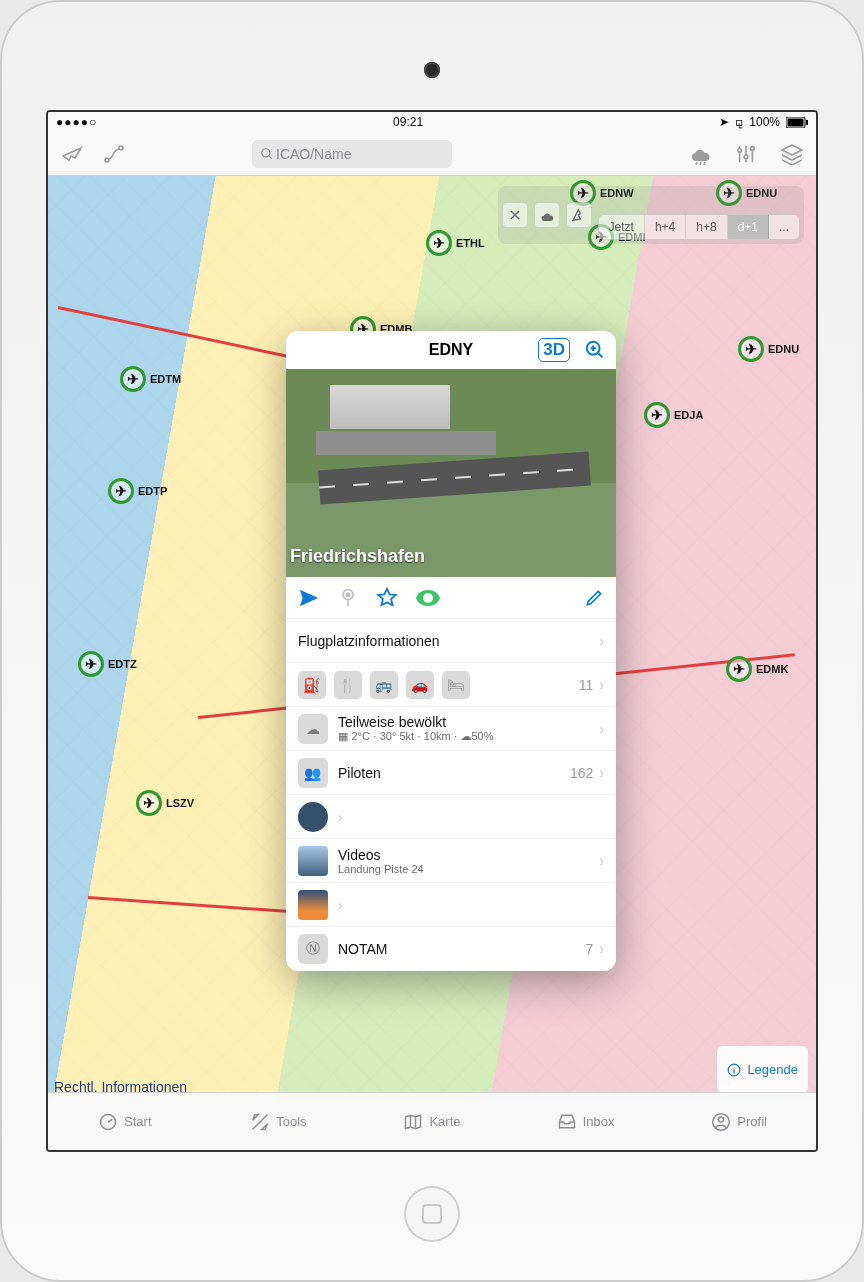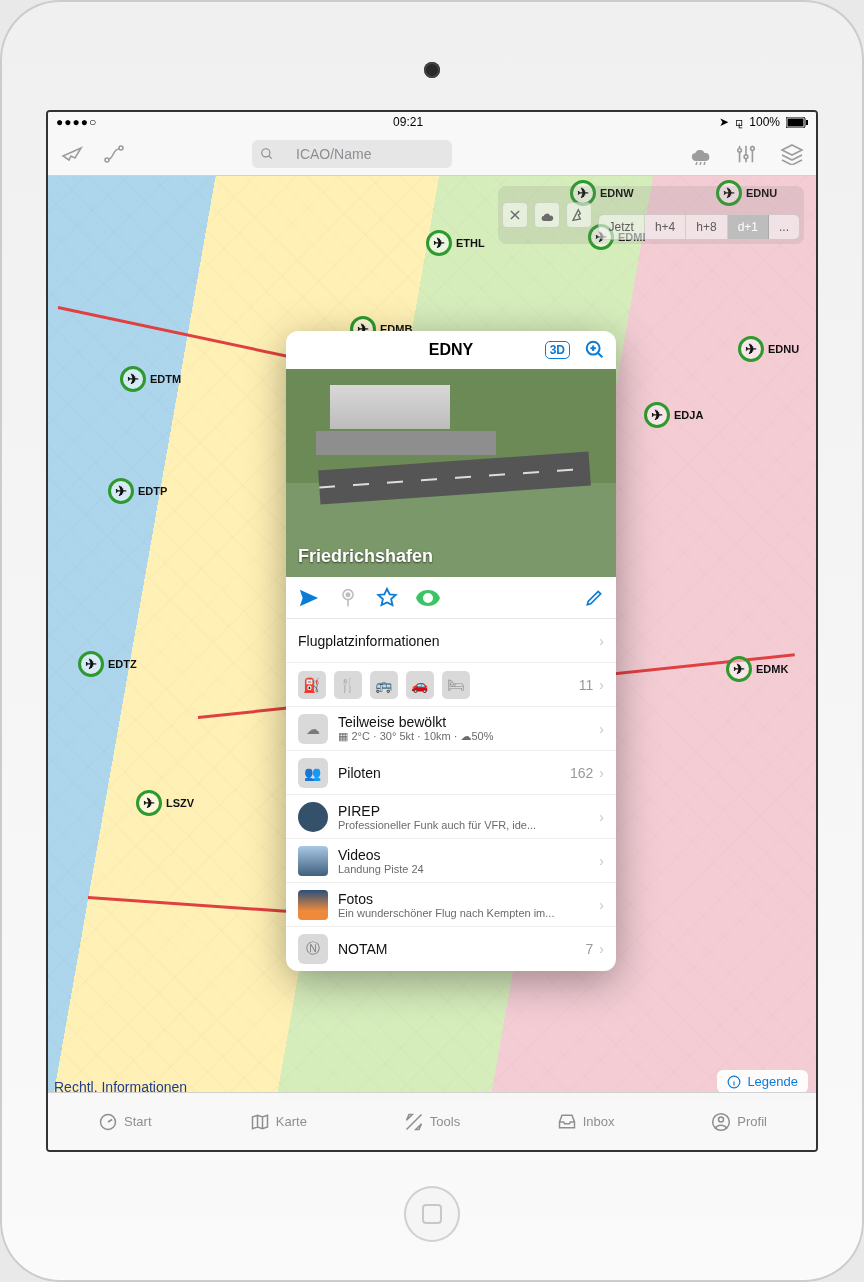--- a/index.html
+++ b/index.html
@@ -19,39 +19,39 @@
 
   
   .status-bar { height:20px; background:rgba(248,248,248,0.97); display:flex; align-items:center; font-size:12px; padding:0 8px; justify-content:space-between; color:#000;}
   .status-left, .status-right { display:flex; align-items:center; gap:6px;}
   .dots { letter-spacing:1px;}
 
   
   .top-toolbar { height:44px; background:rgba(248,248,248,0.97); border-bottom:1px solid #d0d0d0; display:flex; align-items:center; padding:0 10px; gap:14px;}
   .tb-icon { color:#a0a0a0; display:flex; align-items:center; justify-content:center; width:28px; height:28px;}
   .search-wrap { flex:0 0 auto; margin-left:auto; margin-right:auto;}
-  .search { width:200px; height:28px; background:#e6e6e7; border-radius:6px; display:flex; align-items:center; gap:22px; padding:0 8px; color:#8e8e93; font-size:14px;}
+  .search { width:200px; height:28px; background:#e6e6e7; border-radius:6px; display:flex; align-items:center; gap:2px; padding:0 8px; color:#8e8e93; font-size:14px;}
   .tb-right { margin-left:auto; display:flex; gap:18px;}
 
   
   .map { position:absolute; top:64px; bottom:49px; left:0; right:0; overflow:hidden; }
   .map-bg {
     position:absolute; inset:0;
     background:
       linear-gradient(100deg, rgba(145,200,230,.75) 0 18%, rgba(255,235,150,.7) 18% 42%, rgba(200,230,165,.75) 42% 65%, rgba(240,190,200,.78) 65% 100%),
       repeating-linear-gradient(45deg, rgba(0,0,0,.04) 0 2px, transparent 2px 22px),
       repeating-linear-gradient(-45deg, rgba(0,0,0,.04) 0 2px, transparent 2px 30px);
   }
   .map-red-line { position:absolute; height:3px; background:#e04040; transform-origin:left center;}
   .airport { position:absolute; display:flex; align-items:center; gap:4px; font-size:11px; font-weight:700; color:#111;}
   .airport .ring { width:26px; height:26px; border-radius:50%; border:3px solid #2e9a2e; display:flex; align-items:center; justify-content:center; background:rgba(255,255,255,.5);}
   .airport.vfr .ring{ border-color:#2e9a2e;}
   .airport .plane{ font-size:14px;}
 
-  .legend { position:absolute; right:8px; bottom:8px; background:rgba(255,255,255,.92); border-radius:6px; padding:4px 10px; font-size:13px; color:#0b7bd6; display:flex; gap:6px; align-items:center;}
+  .legend { position:absolute; right:8px; bottom:8px; background:rgba(255,255,255,.92); border-radius:6px; padding:16px 10px; font-size:13px; color:#0b7bd6; display:flex; gap:6px; align-items:center;}
   .rechtl { position:absolute; left:6px; bottom:6px; color:#1e3d8f; font-size:14px;}
 
   
   .time-ctrl { position:absolute; top:10px; right:12px; background:rgba(120,120,120,.15); border-radius:8px; padding:4px; display:flex; gap:6px; align-items:center;}
   .time-ctrl .grp { display:flex; background:rgba(255,255,255,.55); border-radius:6px; overflow:hidden; border:1px solid rgba(0,0,0,.12);margin-top:24px;}
   .time-ctrl .seg { padding:5px 10px; font-size:12px; color:#5c5c5c; border-right:1px solid rgba(0,0,0,.1);}
   .time-ctrl .seg:last-child{border-right:none;}
   .time-ctrl .seg.sel { background:#bdbdbd; color:#fff;}
   .time-ctrl .xbtn{ width:26px; height:26px; display:flex; align-items:center; justify-content:center; color:#6b6b6b; border:1px solid rgba(0,0,0,.12); border-radius:5px; background:rgba(255,255,255,.55);}
 
@@ -60,21 +60,21 @@
   .card-head { height:38px; display:flex; align-items:center; justify-content:center; position:relative;}
   .card-head .title{ font-weight:700; font-size:16px;}
   .card-head .btns{ position:absolute; right:10px; top:0; bottom:0; display:flex; gap:14px; align-items:center; color:#0b7bd6; font-weight:700;}
   .aerial { height:208px; position:relative; background:
     linear-gradient(#6b8a56 0 55%, #7b986a 55% 100%);
   }
   .aerial .runway{ position:absolute; left:10%; right:8%; top:44%; height:34px; background:#555; transform:rotate(-4deg);}
   .aerial .runway::after{content:"";position:absolute;left:0;right:0;top:50%;height:2px;background:repeating-linear-gradient(90deg,#ddd 0 16px, transparent 16px 34px);transform:translateY(-50%);}
   .aerial .buildings{position:absolute; top:16px; left:44px; width:120px;height:44px; background:linear-gradient(#d8d8d8,#bcbcbc);}
   .aerial .apron{position:absolute; top:62px;left:30px;width:180px;height:24px;background:#8e8e8e;}
-  .aerial-title{ position:absolute; left:12px; bottom:10px; color:#fff; font-size:18px; font-weight:600; text-shadow:0 1px 2px rgba(0,0,0,.6);}
+  .aerial-title{ position:absolute; left:4px; bottom:10px; color:#fff; font-size:18px; font-weight:600; text-shadow:0 1px 2px rgba(0,0,0,.6);}
 
   .action-row{ height:42px; border-bottom:1px solid #e8e8e8; display:flex; align-items:center; padding:0 12px; gap:18px;}
   .action-row .ic{ color:#0b7bd6; font-size:18px; display:flex;}
   .action-row .ic.star{ color:#0b7bd6;}
   .action-row .ic.green{ color:#3ac565;}
   .edit{ margin-left:auto; color:#0b7bd6; font-size:18px;}
 
   .row { display:flex; align-items:center; min-height:44px; padding:6px 12px; border-bottom:1px solid #eee; font-size:14px; color:#111; gap:10px;}
   .row .lead{ width:30px; height:30px; border-radius:6px; background:#d9d9d9; display:flex; align-items:center; justify-content:center; color:#7a7a7a; flex-shrink:0;}
   .row .lead.round{ border-radius:50%; background:#35506a;}
@@ -271,21 +271,21 @@
           <div class="seg">h+8</div>
           <div class="seg sel">d+1</div>
           <div class="seg">...</div>
         </div>
       </div>
 
       <div class="card">
         <div class="card-head">
           <span class="title">EDNY</span>
           <div class="btns">
-            <span style="font-size:12px;border:1.5px solid #0b7bd6;border-radius:5px;padding:1px 4px">3D</span>
+            <span style="font-size:17px;border:1.5px solid #0b7bd6;border-radius:5px;padding:1px 4px">3D</span>
             <span>
               <svg width="22" height="22" viewBox="0 0 24 24" fill="none" stroke="#0b7bd6" stroke-width="2.2">
                   <circle cx="10" cy="10" r="7"></circle>
                   <path d="M20 20l-5-5M10 7v6M7 10h6"></path>
                 </svg>
             </span>
           </div>
         </div>
 
         <div class="aerial">
@@ -362,42 +362,34 @@
               <div class="t">Piloten</div>
             </div>
           <div class="tail">
               <span>162</span>
               <span class="chev">›</span>
             </div>
         </div>
 
         <div class="row">
           <div class="lead round"></div>
-          <div class="content">
-            <div class="t">PIREP</div>
-            <div class="s">Professioneller Funk auch für VFR, ide...</div>
-          </div>
           <span class="chev">›</span>
         </div>
 
         <div class="row">
           <div class="lead thumb"></div>
           <div class="content">
             <div class="t">Videos</div>
             <div class="s">Landung Piste 24</div>
           </div>
           <span class="chev">›</span>
         </div>
 
         <div class="row">
           <div class="lead photo"></div>
-          <div class="content">
-            <div class="t">Fotos</div>
-            <div class="s">Ein wunderschöner Flug nach Kempten im...</div>
-          </div>
           <span class="chev">›</span>
         </div>
 
         <div class="row" style="border-bottom:none">
           <div class="lead">Ⓝ</div>
           <div class="content">
               <div class="t">NOTAM</div>
             </div>
           <div class="tail">
               <span>7</span>
@@ -419,29 +411,29 @@
     <div class="tabbar">
       <div class="tab">
         <svg width="20" height="20" viewBox="0 0 24 24" fill="none" stroke="#8e8e93" stroke-width="1.8">
             <circle cx="12" cy="12" r="9"></circle>
             <path d="M12 12l5-3"></path>
           </svg>
         <span>Start</span>
       </div>
       <div class="tab">
         <svg width="20" height="20" viewBox="0 0 24 24" fill="none" stroke="#8e8e93" stroke-width="1.8">
-            <path d="M3 6l6-2 6 2 6-2v14l-6 2-6-2-6 2zM9 4v14M15 6v14"></path>
-          </svg>
-        <span>Karte</span>
+            <path d="M3 21L21 3M6 3h4l-7 7zM18 21h-4l7-7z"></path>
+          </svg>
+        <span>Tools</span>
       </div>
       <div class="tab">
         <svg width="20" height="20" viewBox="0 0 24 24" fill="none" stroke="#8e8e93" stroke-width="1.8">
-            <path d="M3 21L21 3M6 3h4l-7 7zM18 21h-4l7-7z"></path>
-          </svg>
-        <span>Tools</span>
+            <path d="M3 6l6-2 6 2 6-2v14l-6 2-6-2-6 2zM9 4v14M15 6v14"></path>
+          </svg>
+        <span>Karte</span>
       </div>
       <div class="tab">
         <svg width="20" height="20" viewBox="0 0 24 24" fill="none" stroke="#8e8e93" stroke-width="1.8">
             <path d="M3 12l3-8h12l3 8v7H3zM3 12h5l1 2h6l1-2h5"></path>
           </svg>
         <span>Inbox</span>
       </div>
       <div class="tab">
         <svg width="20" height="20" viewBox="0 0 24 24" fill="none" stroke="#8e8e93" stroke-width="1.8">
             <circle cx="12" cy="12" r="10"></circle>

